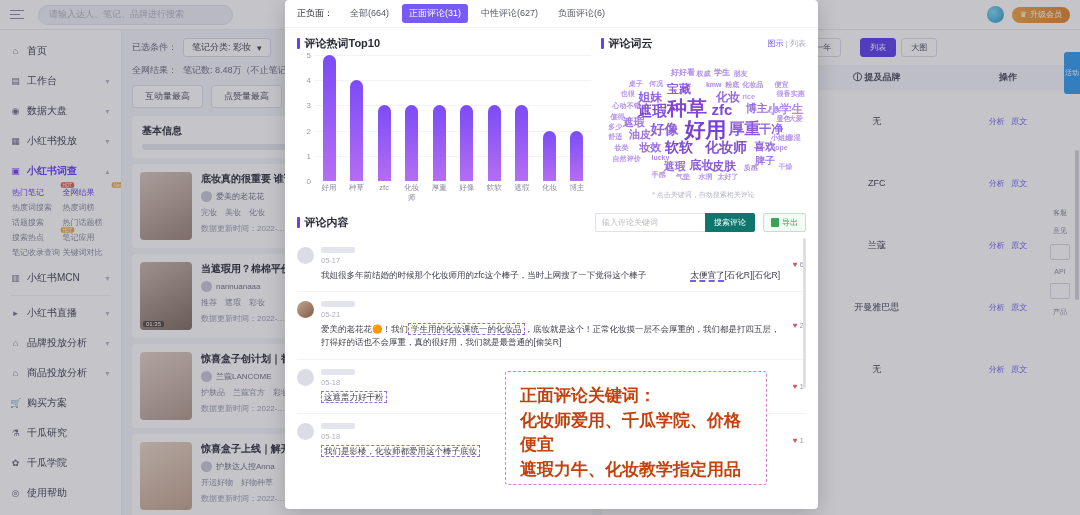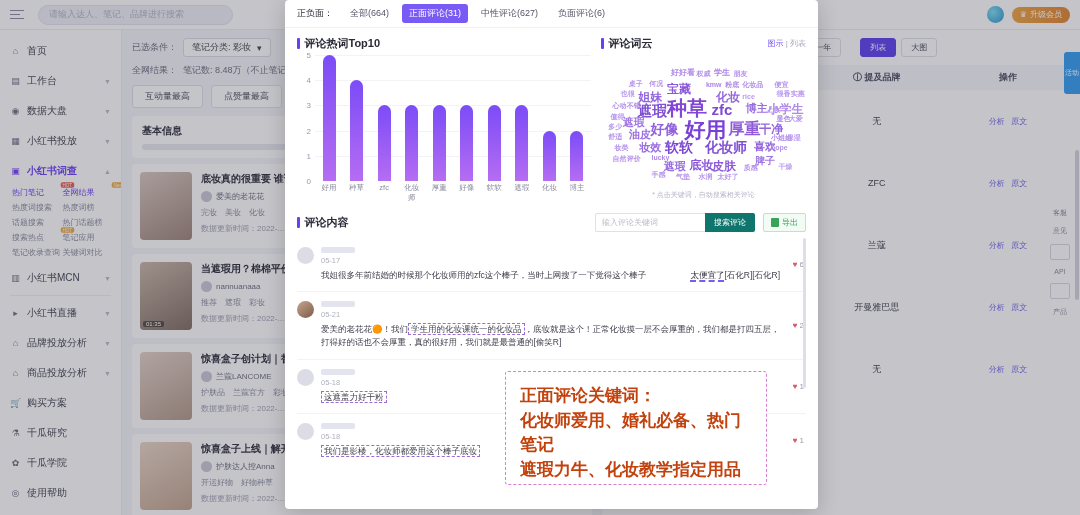--- a/index.html
+++ b/index.html
@@ -745,15 +745,15 @@
         </div>
       </div>
 
       <div class="cm-scroll"></div>
     </div>
   </div>
 </div>
 
 <div class="callout">
   <div>正面评论关键词：</div>
-  <div>化妆师爱用、婚礼必备、热门笔记</div>
+  <div>化妆师爱用、千瓜学院、价格便宜</div>
   <div>遮瑕力牛、化妆教学指定用品</div>
 </div>
 
 </body></html>

